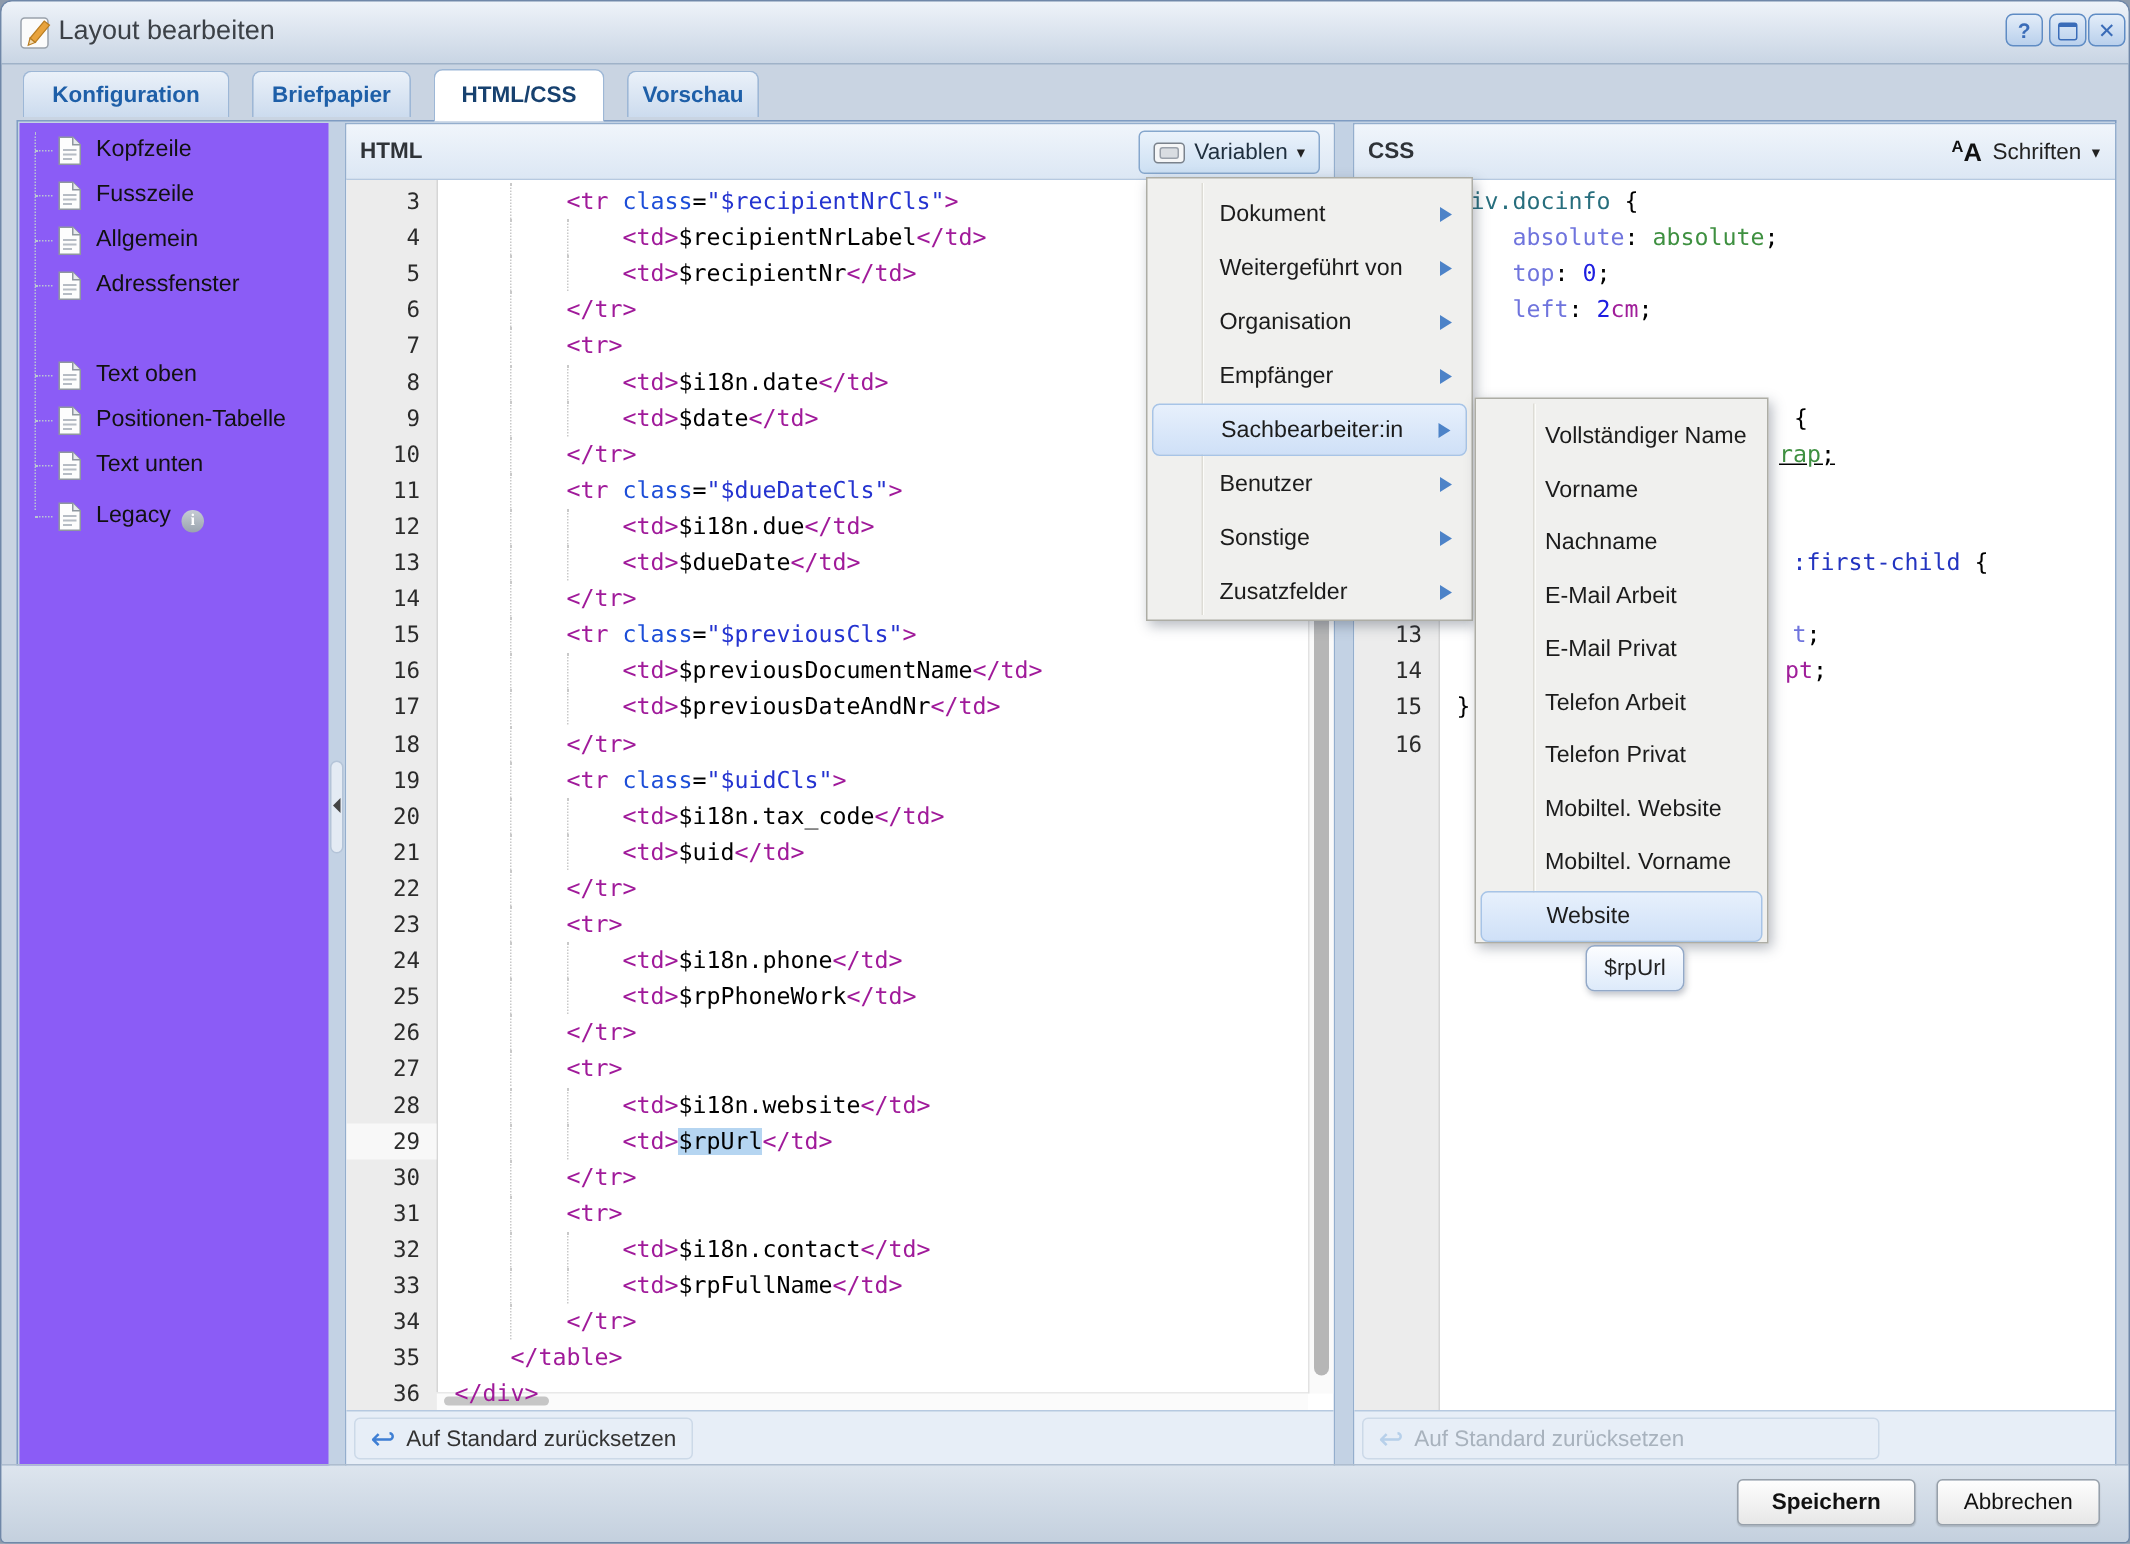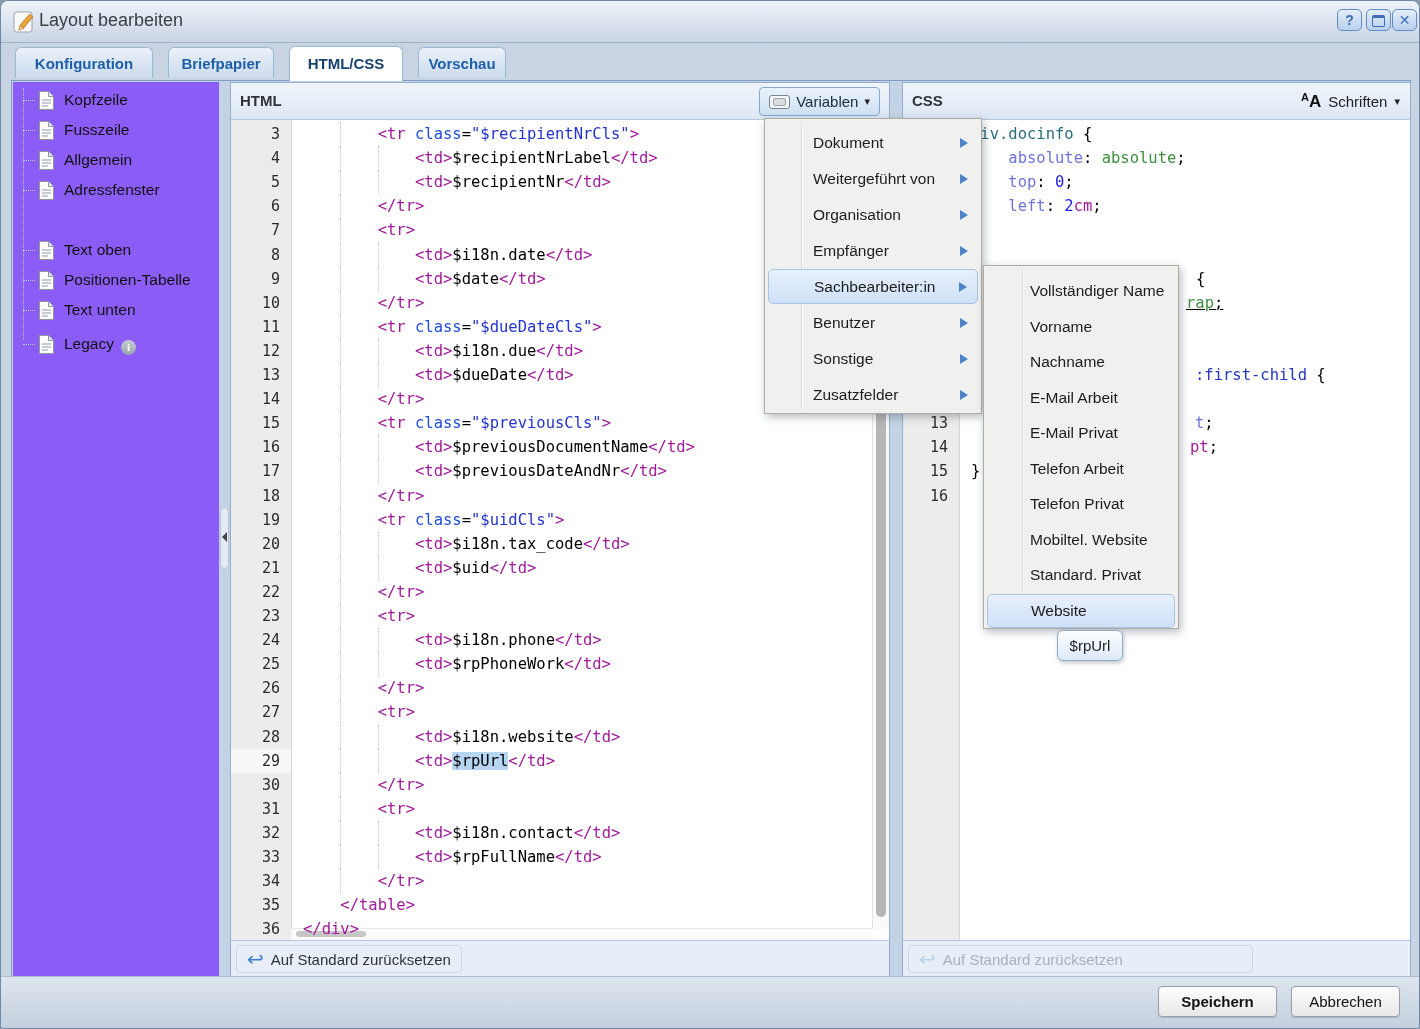--- a/index.html
+++ b/index.html
@@ -485,21 +485,21 @@
       <div class="menu-item" style="top: 185.5px; height: 34.5px;">
         <span class="mlabel" style="left: 43px;">Telefon Arbeit</span>
       </div>
       <div class="menu-item" style="top: 221px; height: 34.5px;">
         <span class="mlabel" style="left: 43px;">Telefon Privat</span>
       </div>
       <div class="menu-item" style="top: 256.5px; height: 34.5px;">
         <span class="mlabel" style="left: 43px;">Mobiltel. Website</span>
       </div>
       <div class="menu-item" style="top: 292px; height: 34.5px;">
-        <span class="mlabel" style="left: 43px;">Standard. Privat</span>
+        <span class="mlabel" style="left: 43px;">Mobiltel. Vorname</span>
       </div>
       <div class="menu-item hl" style="top: 327.5px; height: 34.5px;">
         <span class="mlabel" style="left: 43px;">Website</span>
       </div>
     </div>
   <div id="tooltip">$rpUrl</div>
 
 </div>
 
 </body></html>

